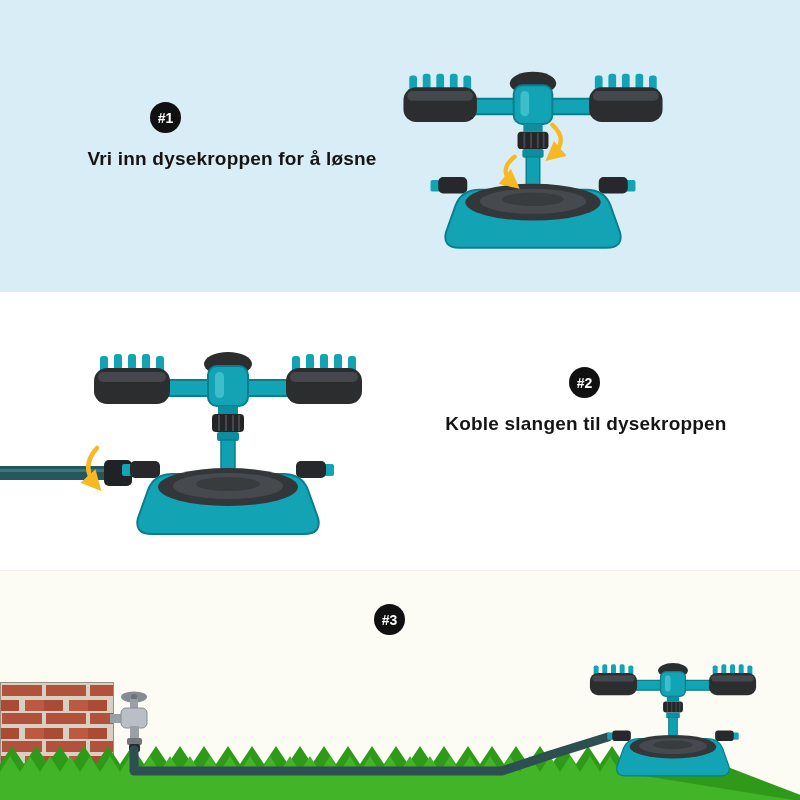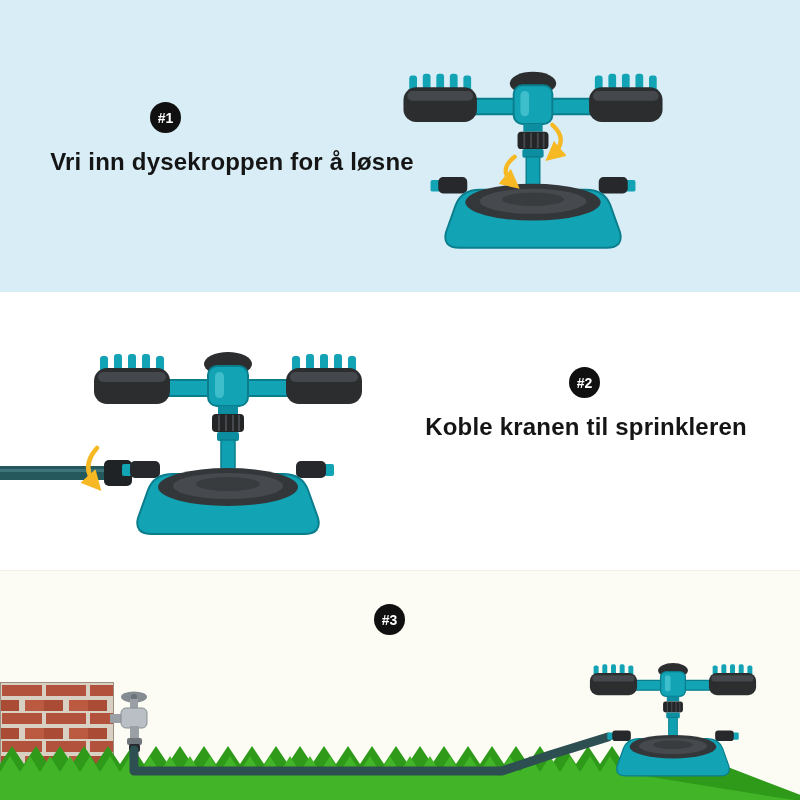--- a/index.html
+++ b/index.html
@@ -8,21 +8,21 @@
   .sec { position:absolute; left:0; width:800px; }
   .sec1 { top:0; height:292px; background:#d8edf6; }
   .sec2 { top:292px; height:278px; background:#ffffff; }
   .sec3 { top:570px; height:230px; background:#fcfcf5; border-top:1px solid #f0f0e8; }
   .badge {
     position:absolute; width:31px; height:31px; border-radius:50%;
     background:#101010; color:#ffffff; font-weight:700; font-size:14px;
     display:flex; align-items:center; justify-content:center; z-index:5;
   }
   .title {
-    position:absolute; font-weight:700; color:#151515; font-size:24px;
+    position:absolute; font-weight:700; color:#151515; font-size:19px;
     text-align:center; letter-spacing:.2px; z-index:5;
   }
   .art { position:absolute; z-index:2; }
 </style>
 </head>
 <body>
 
 <div class="page">
 
   <svg width="0" height="0" style="position:absolute" aria-hidden="true">
@@ -79,21 +79,21 @@
       <use href="#sprinkler-sym"></use>
       <g fill="none" stroke="#f6b823" stroke-width="4.5" stroke-linecap="round">
         <path d="M170 63 Q188 79 169 95" marker-end="url(#arr1)"></path>
         <path d="M131 96 Q113 110 130 124" marker-end="url(#arr1)"></path>
       </g>
     </svg>
   </div>
 
   <div class="sec sec2">
     <div class="badge" style="left:569px; top:75px">#2</div>
-    <div class="title" style="left:416px; top:121px; width:340px">Koble kranen til sprinkleren</div>
+    <div class="title" style="left:416px; top:121px; width:340px">Koble slangen til dysekroppen</div>
     <svg class="art" style="left:0; top:46px" width="390" height="216" viewBox="0 0 390 216">
       <defs>
         <marker id="arr2" viewBox="0 0 10 10" refX="6" refY="5" markerWidth="4.5" markerHeight="4.5" orient="auto">
           <path d="M0 0 L10 5 L0 10 Z" fill="#f6b823"></path>
         </marker>
       </defs>
       <g>
         <rect x="0" y="128" width="118" height="14" fill="#24585c"></rect>
         <rect x="0" y="131" width="118" height="3" fill="#3e757a"></rect>
       </g>

